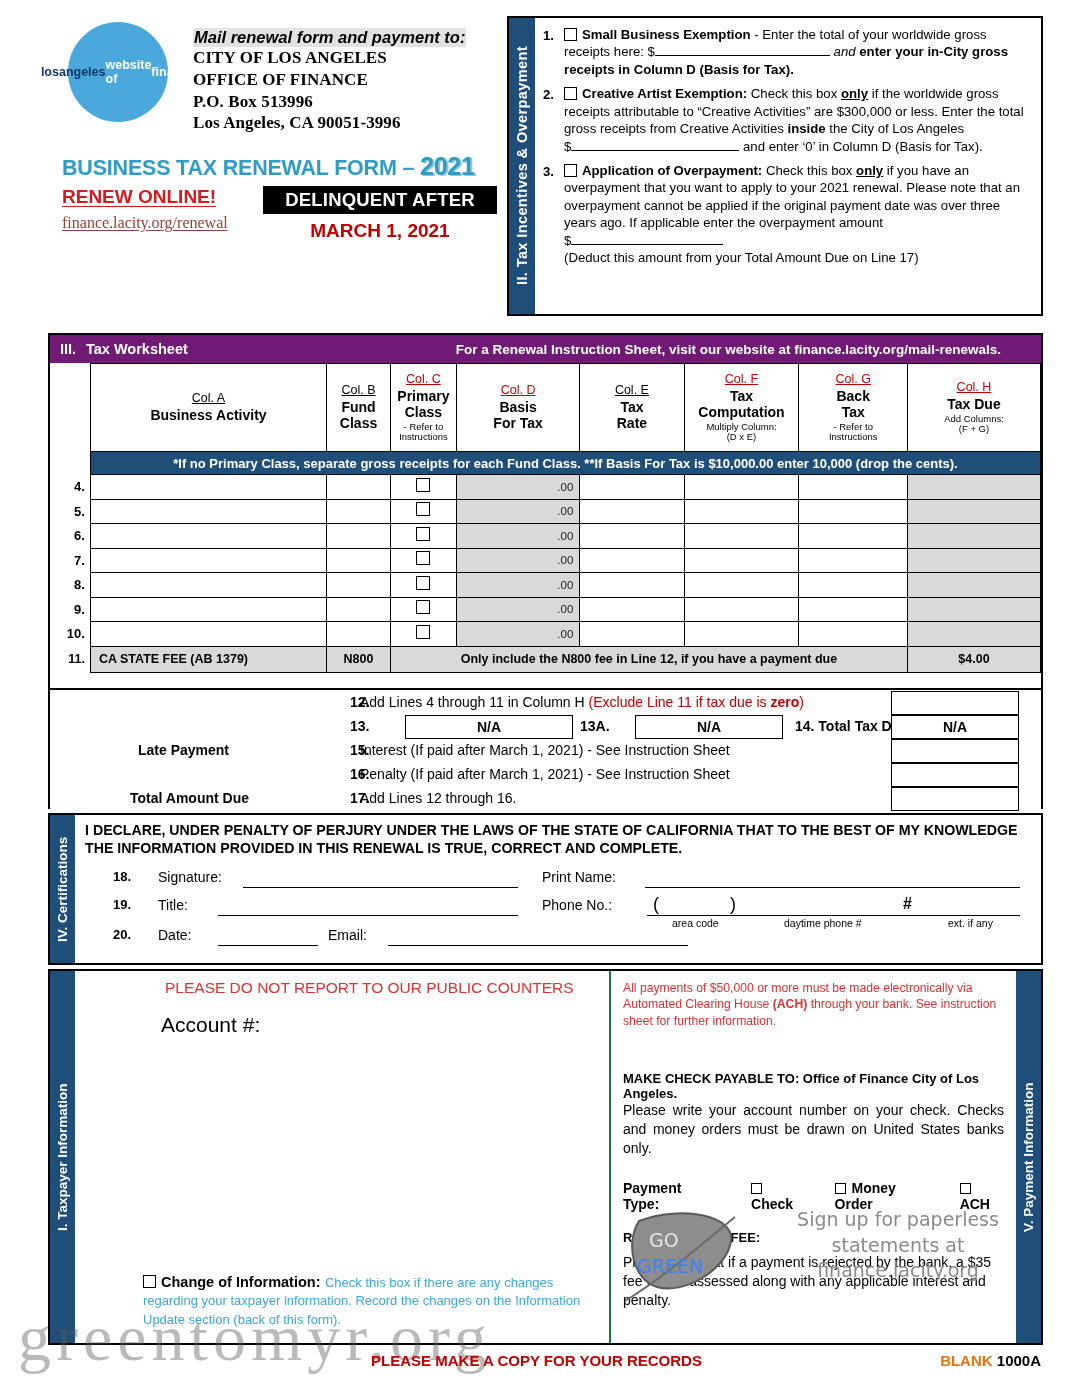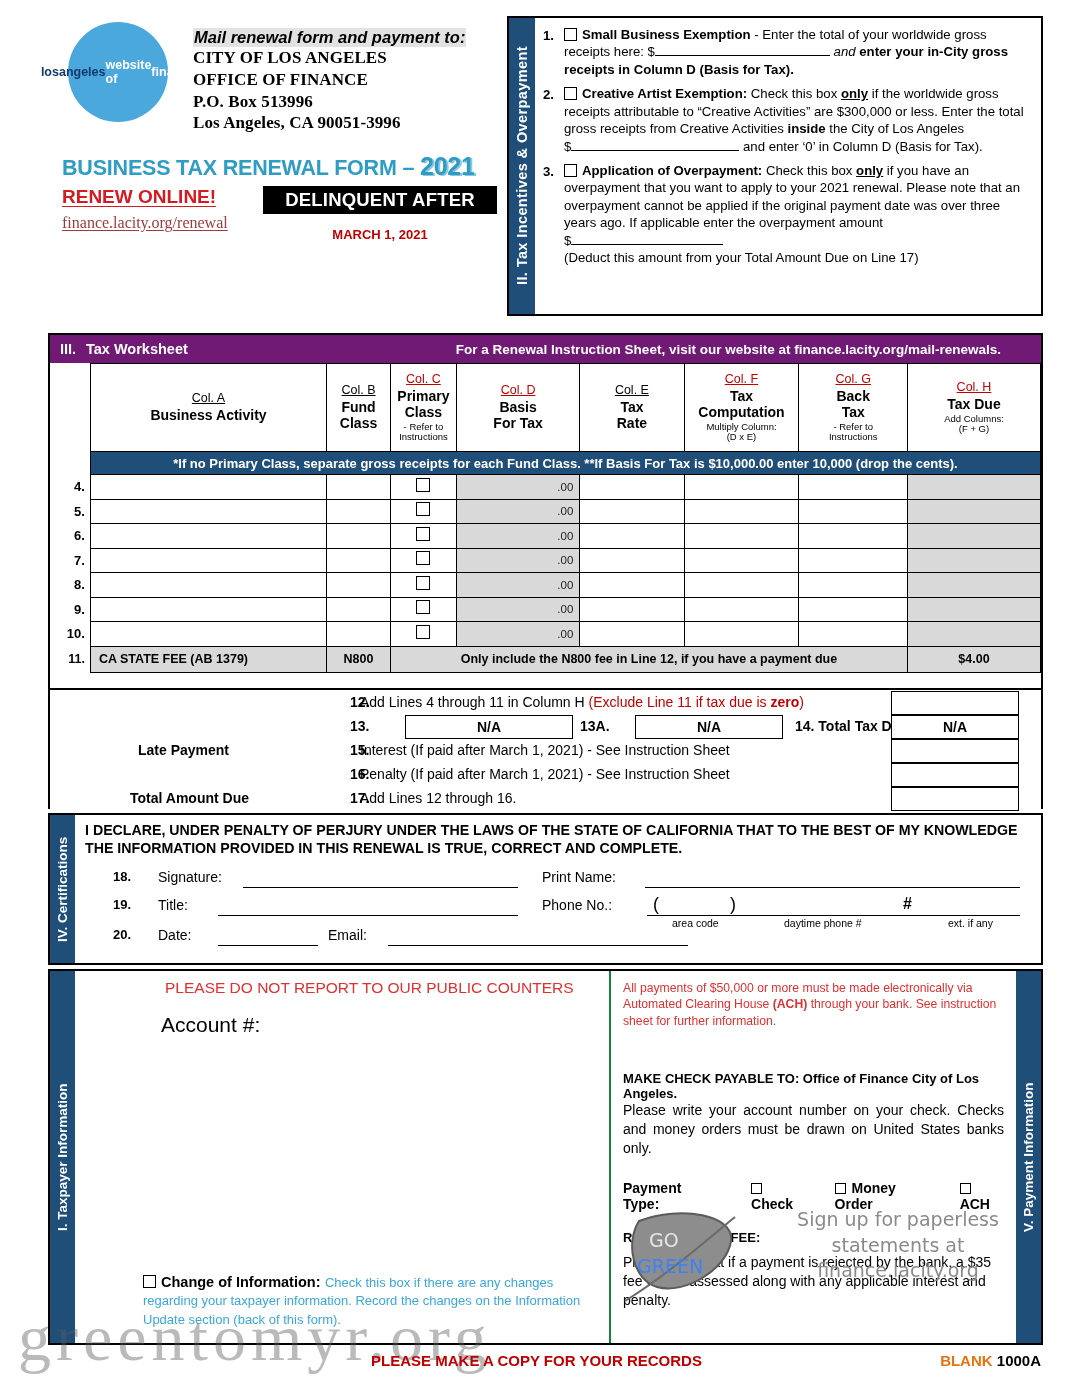--- a/index.html
+++ b/index.html
@@ -59,21 +59,21 @@
     color: #9b3b3b; font-size: 16px; font-family: "Liberation Serif", serif;
     text-decoration: underline; text-underline-offset: 2px;
   }
   .delinquent-bar {
     position: absolute; left: 263px; top: 186px; width: 234px; height: 28px;
     background: #000; color: #fff; font-weight: bold; font-size: 18.5px;
     display: flex; align-items: center; justify-content: center; letter-spacing: .2px;
   }
   .delinquent-date {
     position: absolute; left: 263px; top: 220px; width: 234px;
-    text-align: center; color: #c00000; font-weight: bold; font-size: 13px; margin-top: 7px;
+    text-align: center; color: #c00000; font-weight: bold; font-size: 19px;
   }
 
   
   .sec2 {
     position: absolute; left: 507px; top: 16px; width: 536px; height: 300px;
     border: 2px solid #000; background: #fff; display: flex;
   }
   .vbar {
     background: #1f4e79; color: #fff; font-weight: bold;
     writing-mode: vertical-rl; transform: rotate(180deg);

